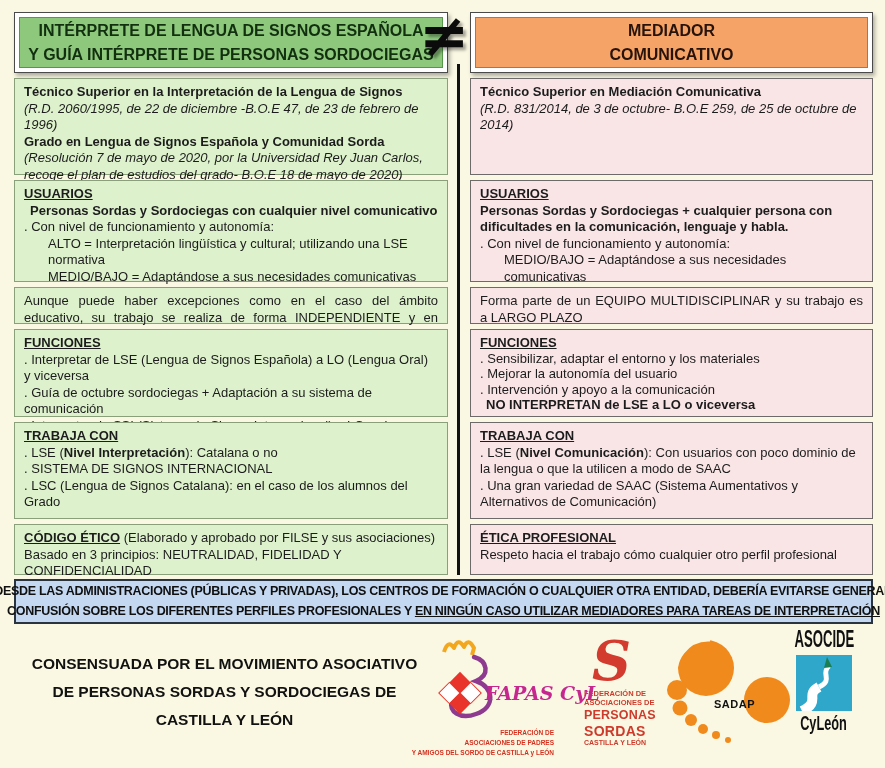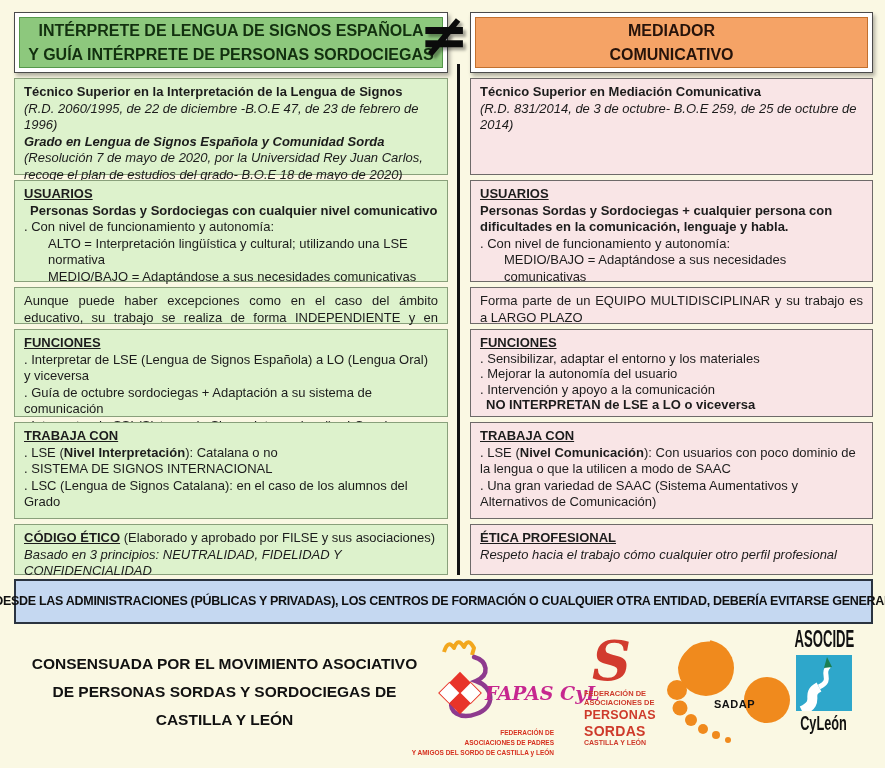--- a/index.html
+++ b/index.html
@@ -23,21 +23,21 @@
   .box{box-sizing:border-box;padding:5px 9px;font-size:13px;line-height:1.27;}
   .box.green{background:#DDF2CC;border:1px solid #89A07B;}
   .box.pink{background:#F9E5E6;border:1px solid #6e6a69;}
   .box.small-pad{padding:5px 9px;}
   .box p{margin:0;}
   .u{font-weight:bold;text-decoration:underline;}
   .b{font-weight:bold;}
   .i{font-style:italic;}
   .ind{padding-left:24px;}
   .ind-s{padding-left:6px;}
-  .gap{margin-top:7px;font-style:italic;}
+  .gap{margin-top:7px;}
   .gap-s{margin-top:3px;}
   .just{text-align:justify;}
   .tight{line-height:1.2;}
   .neq{position:absolute;left:419px;top:0px;font-size:60px;font-weight:900;color:#0b0b0b;
        font-family:"DejaVu Sans",sans-serif;text-shadow:3px 3px 3px rgba(0,0,0,0.35);}
   .vline{position:absolute;left:457px;top:64px;width:3px;height:511px;background:#121212;}
   .banner{
     position:absolute;left:14px;top:579px;width:859px;height:45px;box-sizing:border-box;
     background:#C5D8F1;border:2px solid #2a3340;
     display:flex;flex-direction:column;justify-content:center;align-items:center;
@@ -164,20 +164,21 @@
     <p><span class="u">ÉTICA PROFESIONAL</span></p>
     <p class="gap">Respeto hacia el trabajo cómo cualquier otro perfil profesional</p>
   </div>
 </div>
 
 <div class="neq">≠</div>
 <div class="vline"></div>
 
 <div class="banner">
   <div>DESDE LAS ADMINISTRACIONES (PÚBLICAS Y PRIVADAS), LOS CENTROS DE FORMACIÓN O CUALQUIER OTRA ENTIDAD, DEBERÍA EVITARSE GENERAR</div>
+  <div><span>CONFUSIÓN SOBRE LOS DIFERENTES PERFILES PROFESIONALES Y </span><span class="un">EN NINGÚN CASO UTILIZAR MEDIADORES PARA TAREAS DE INTERPRETACIÓN</span></div>
 </div>
 
 <div class="footer-title">
   <div>CONSENSUADA  POR EL MOVIMIENTO ASOCIATIVO</div>
   <div>DE  PERSONAS SORDAS Y SORDOCIEGAS DE</div>
   <div>CASTILLA Y LEÓN</div>
 </div>
 
 <div class="fapas">
   <svg width="72" height="100" viewBox="0 0 72 100">

